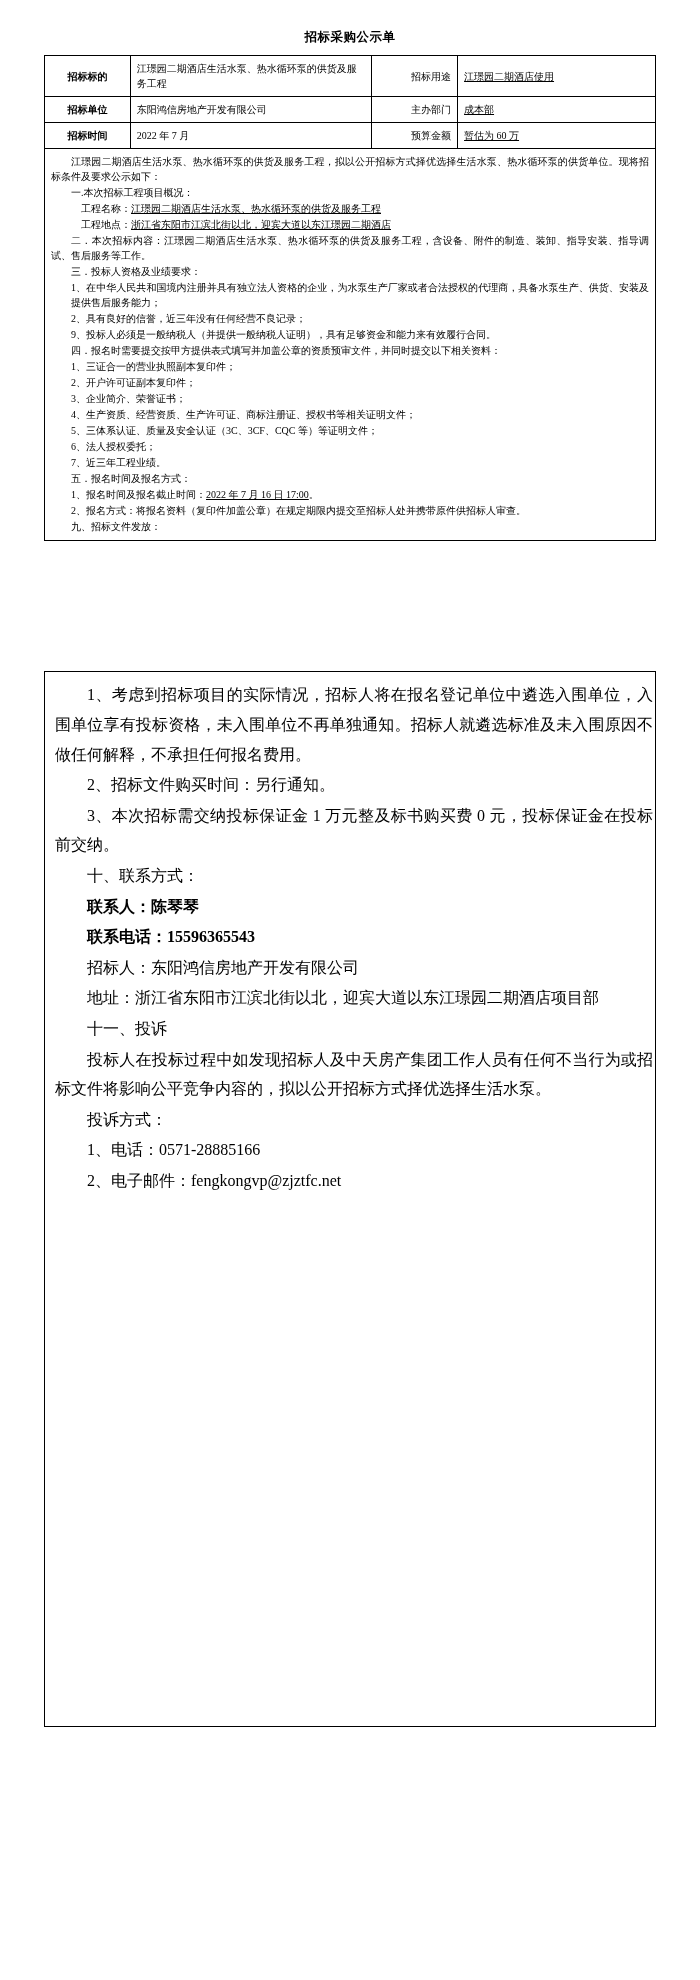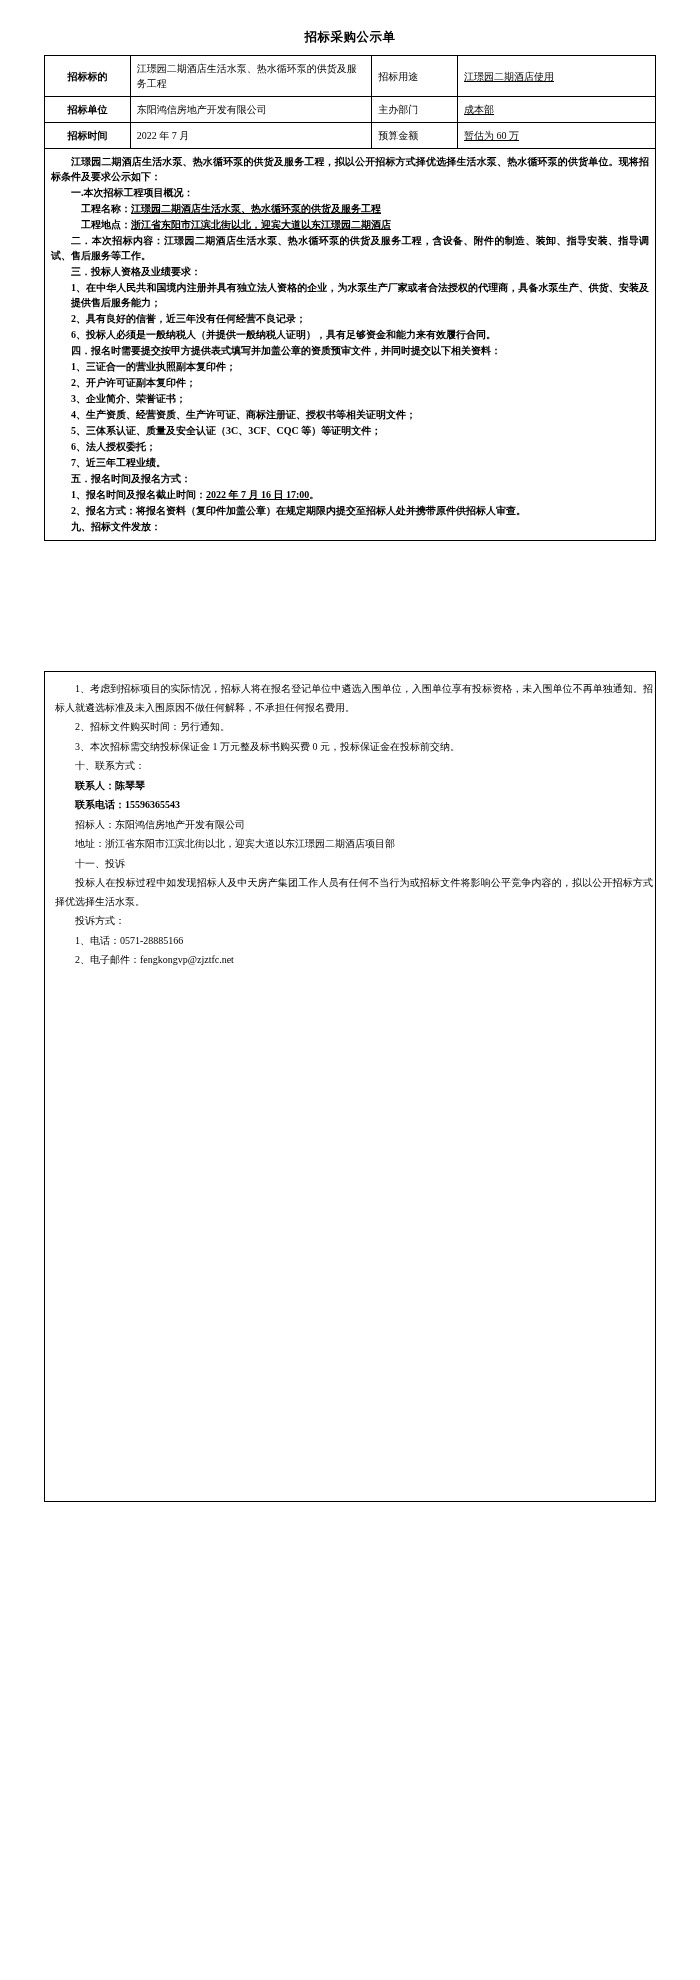--- a/index.html
+++ b/index.html
@@ -44,32 +44,31 @@
     width: 62px;
     text-align: center;
     white-space: nowrap;
     font-weight: bold;
   }
   td.val1 {
     width: 198px;
   }
   td.label2 {
     width: 62px;
-    text-align: left;
+    text-align: right;
     white-space: nowrap;
   }
   td.val2 {
     width: 160px;
     text-decoration: underline;
   }
   td.body-cell {
     padding: 7px 10px 10px 10px;
     vertical-align: top;
     line-height: 1.75;
-    font-weight: bold;
   }
   .p {
     margin: 0 0 1px 0;
     text-align: justify;
   }
   .ind1 { text-indent: 2em; }
   .ind2 { padding-left: 2em; text-indent: 0; }
   .ind3 { padding-left: 3em; text-indent: 0; }
   .u { text-decoration: underline; }
   .b { font-weight: bold; }
@@ -82,21 +81,21 @@
     padding: 0 44px;
   }
   table.main2 {
     width: 100%;
     border-collapse: collapse;
     table-layout: fixed;
   }
   table.main2 td {
     border: 1px solid #000000;
     padding: 8px 2px 10px 10px;
-    font-size: 10px;
+    font-size: 16px;
     line-height: 1.85;
     vertical-align: top;
   }
   .footer-row td {
     padding: 6px 10px;
     line-height: 1.6;
   }
   .footer-left { width: 50%; padding-left: 14px !important; }
   .footer-right { width: 50%; padding-left: 50px !important; }
   .tail-space { height: 520px; }
@@ -139,21 +138,21 @@
         </div>
         <div class="p ind3">
           <span>工程地点：</span><span class="u">浙江省东阳市江滨北街以北，迎宾大道以东江璟园二期酒店</span>
         </div>
 
         <div class="p ind1">二．本次招标内容：江璟园二期酒店生活水泵、热水循环泵的供货及服务工程，含设备、附件的制造、装卸、指导安装、指导调试、售后服务等工作。</div>
 
         <div class="p ind1">三．投标人资格及业绩要求：</div>
         <div class="p ind2">1、在中华人民共和国境内注册并具有独立法人资格的企业，为水泵生产厂家或者合法授权的代理商，具备水泵生产、供货、安装及提供售后服务能力；</div>
         <div class="p ind2">2、具有良好的信誉，近三年没有任何经营不良记录；</div>
-        <div class="p ind2">6、投标人必须是一般纳税人（并提供一般纳税人证明），具有足够资金和能力来有效履行合同。</div>
+        <div class="p ind2">9、投标人必须是一般纳税人（并提供一般纳税人证明），具有足够资金和能力来有效履行合同。</div>
 
         <div class="p ind1">四．报名时需要提交按甲方提供表式填写并加盖公章的资质预审文件，并同时提交以下相关资料：</div>
         <div class="p ind2">1、三证合一的营业执照副本复印件；</div>
         <div class="p ind2">2、开户许可证副本复印件；</div>
         <div class="p ind2">3、企业简介、荣誉证书；</div>
         <div class="p ind2">4、生产资质、经营资质、生产许可证、商标注册证、授权书等相关证明文件；</div>
         <div class="p ind2">5、三体系认证、质量及安全认证（3C、3CF、CQC 等）等证明文件；</div>
         <div class="p ind2">6、法人授权委托；</div>
         <div class="p ind2">7、近三年工程业绩。</div>
 

